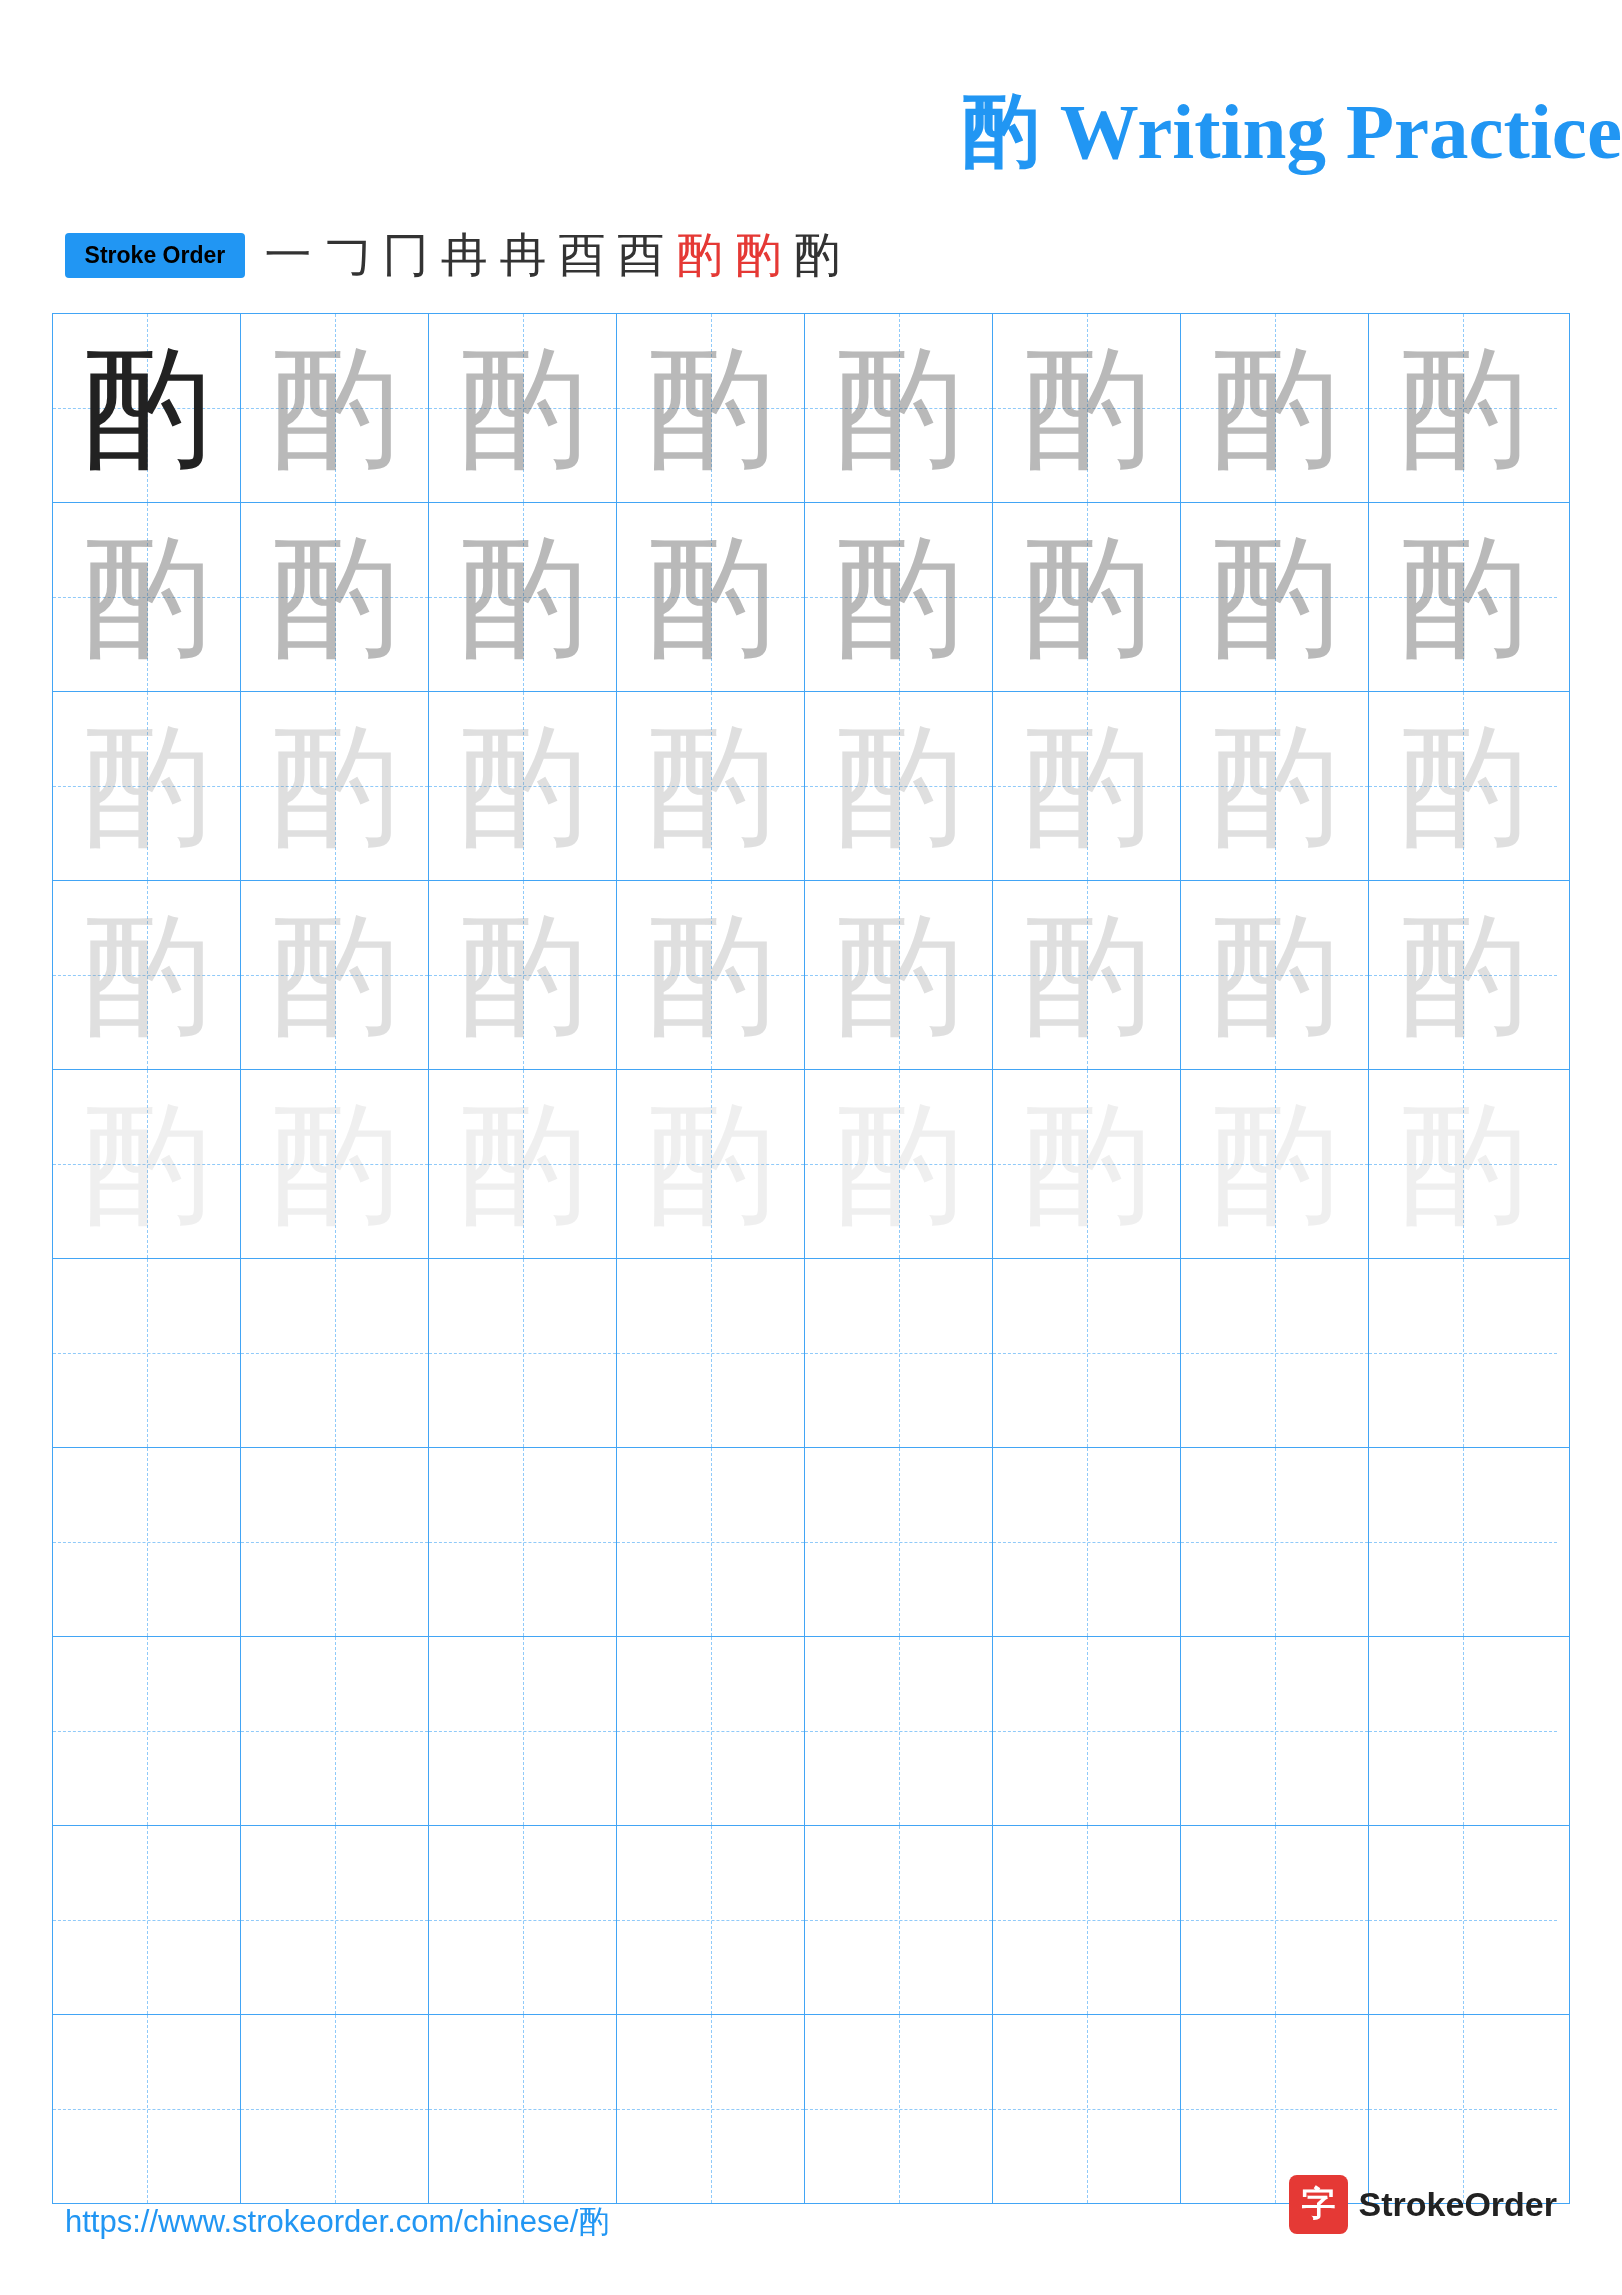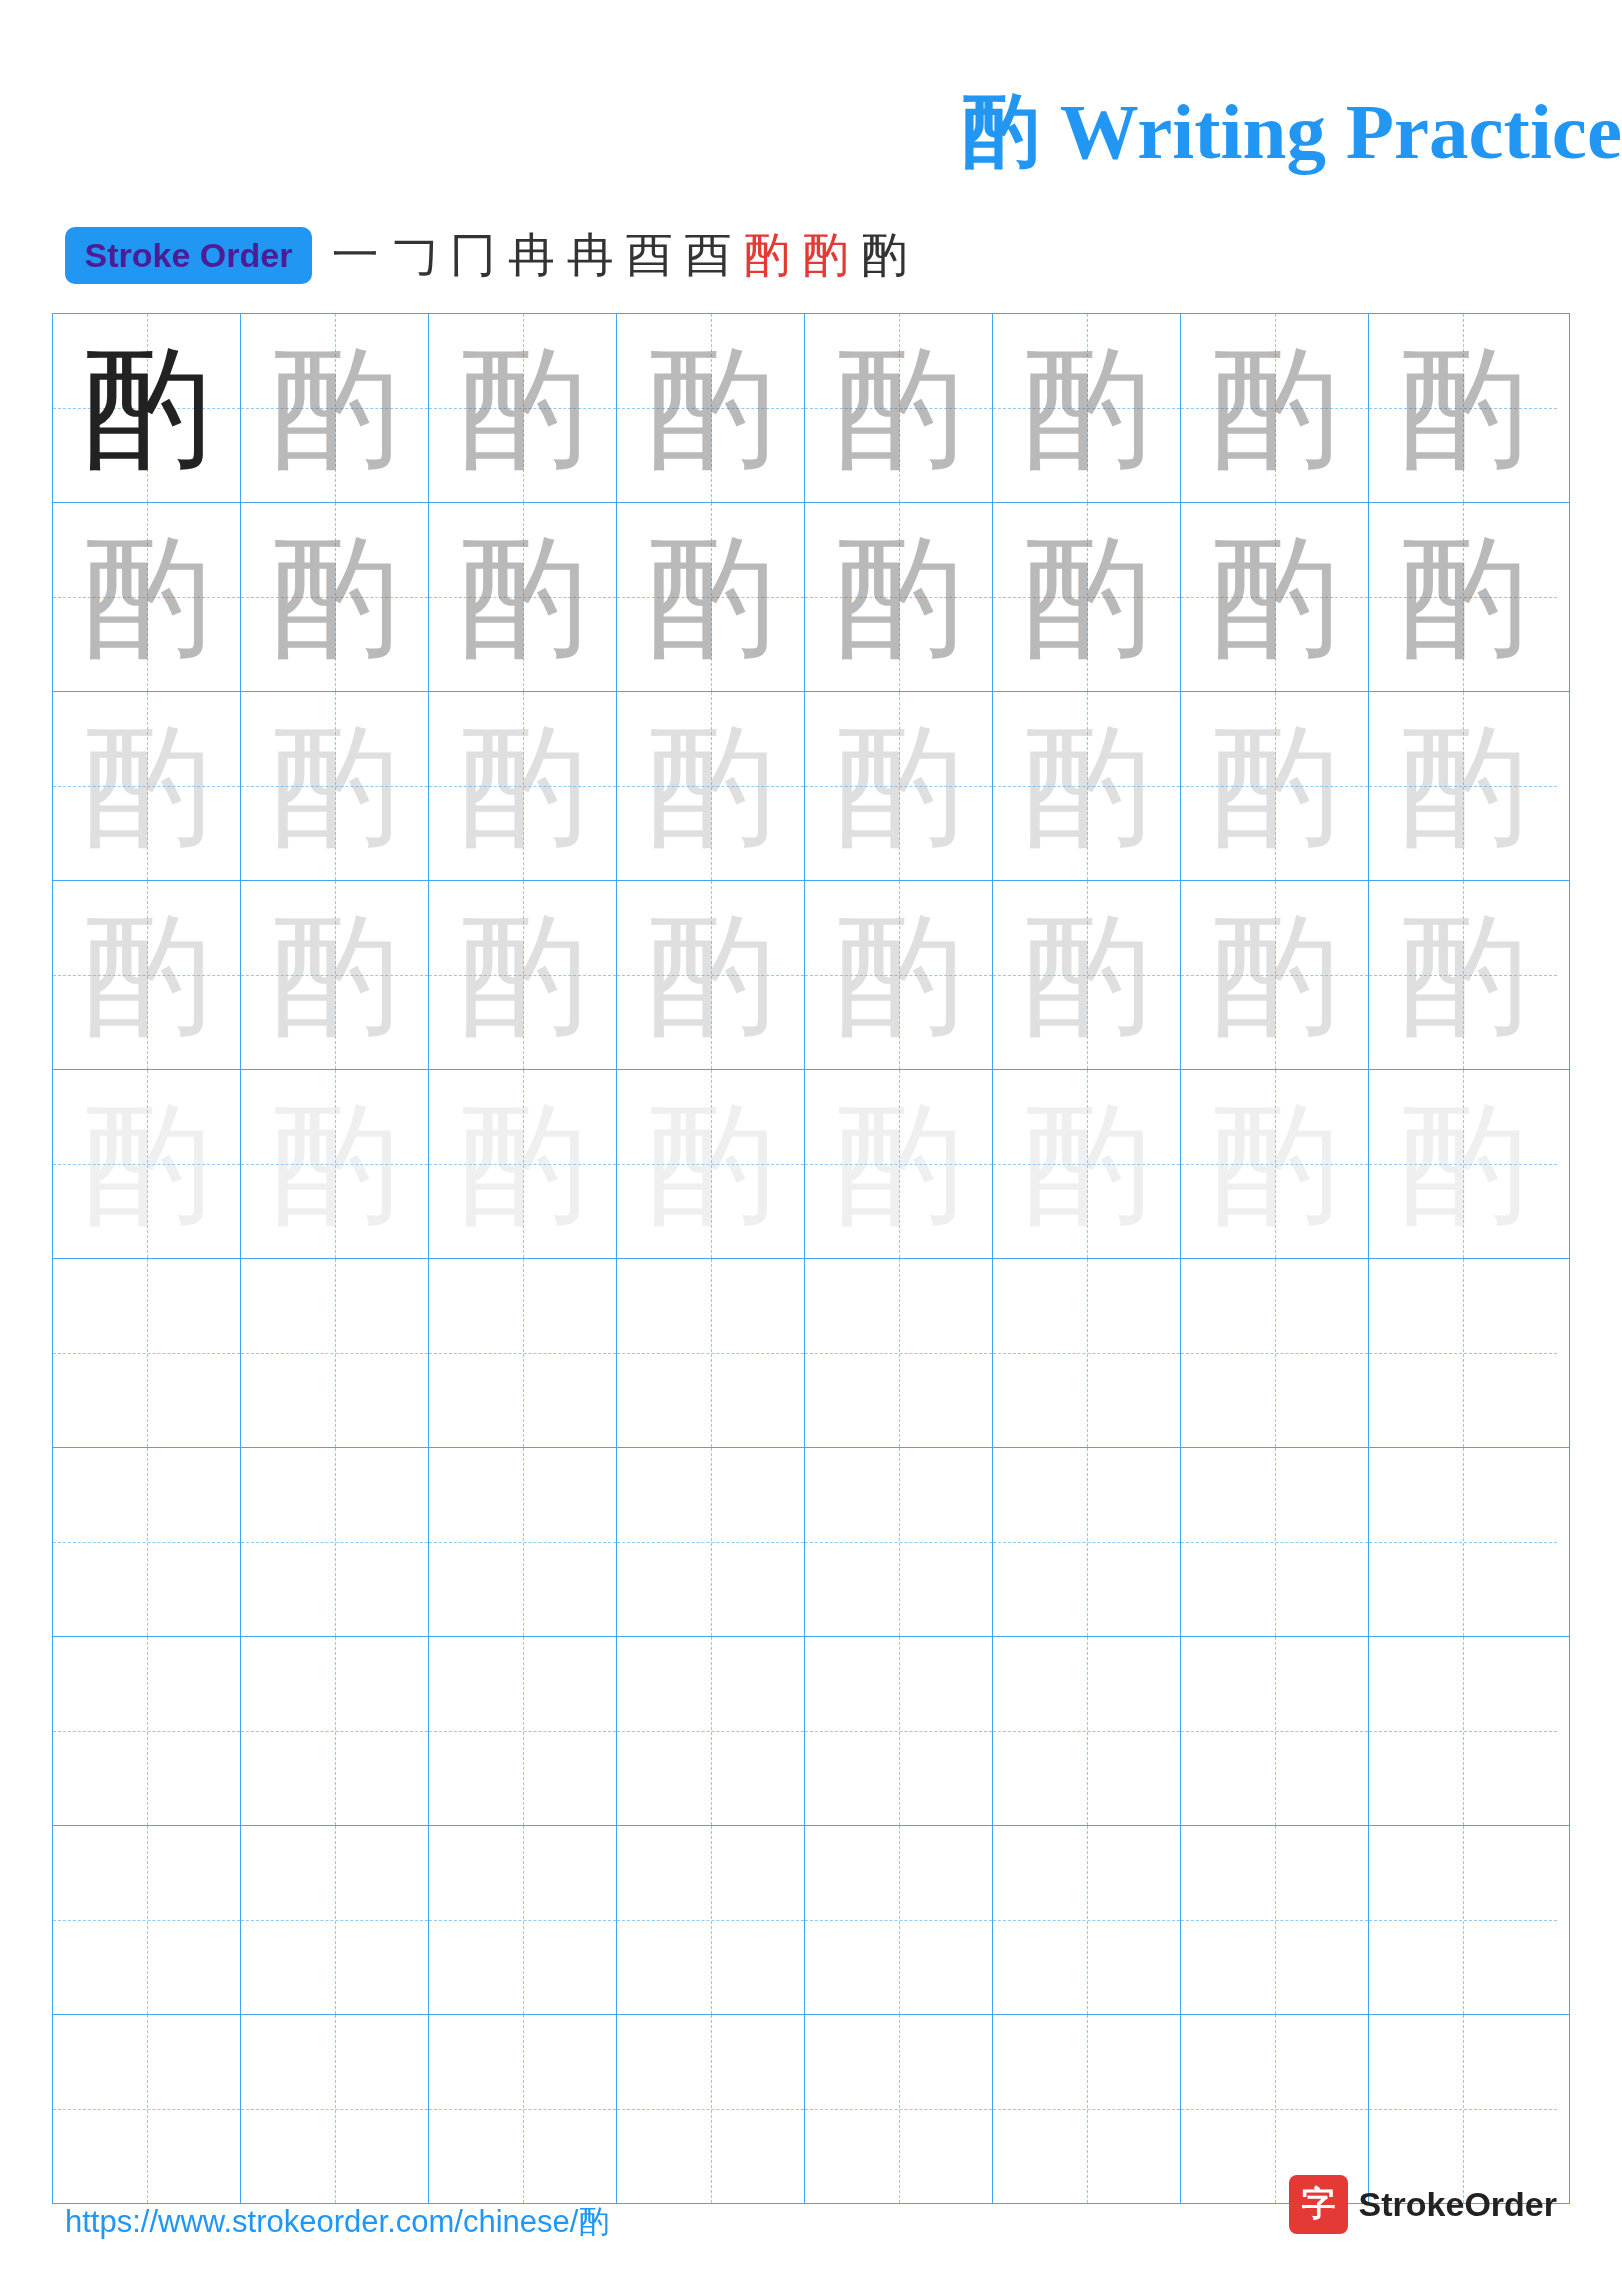--- a/index.html
+++ b/index.html
@@ -25,25 +25,25 @@
     .stroke-order-section {
       display: flex;
       align-items: center;
       padding: 0 65px;
       margin-bottom: 26px;
       gap: 19.6px;
     }
 
     .stroke-order-badge {
       background: #2196F3;
-      color: #4c1d95;
-      font-size: 34px;
+      color: #000000;
+      font-size: 23px;
       font-weight: bold;
       padding: 9.2px 19.6px;
-      border-radius: 10px;
+      border-radius: 4px;
       white-space: nowrap;
       font-family: sans-serif;
     }
 
     .stroke-sequence {
       display: flex;
       align-items: center;
       gap: 11.8px;
       font-size: 47px;
     }

